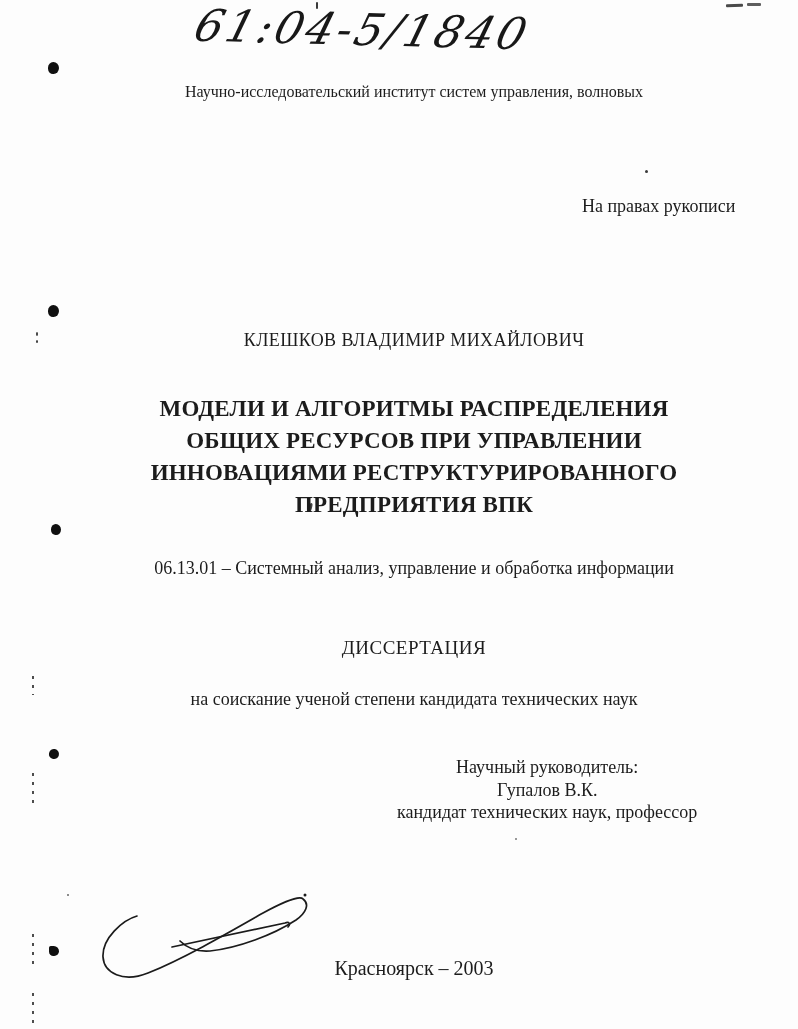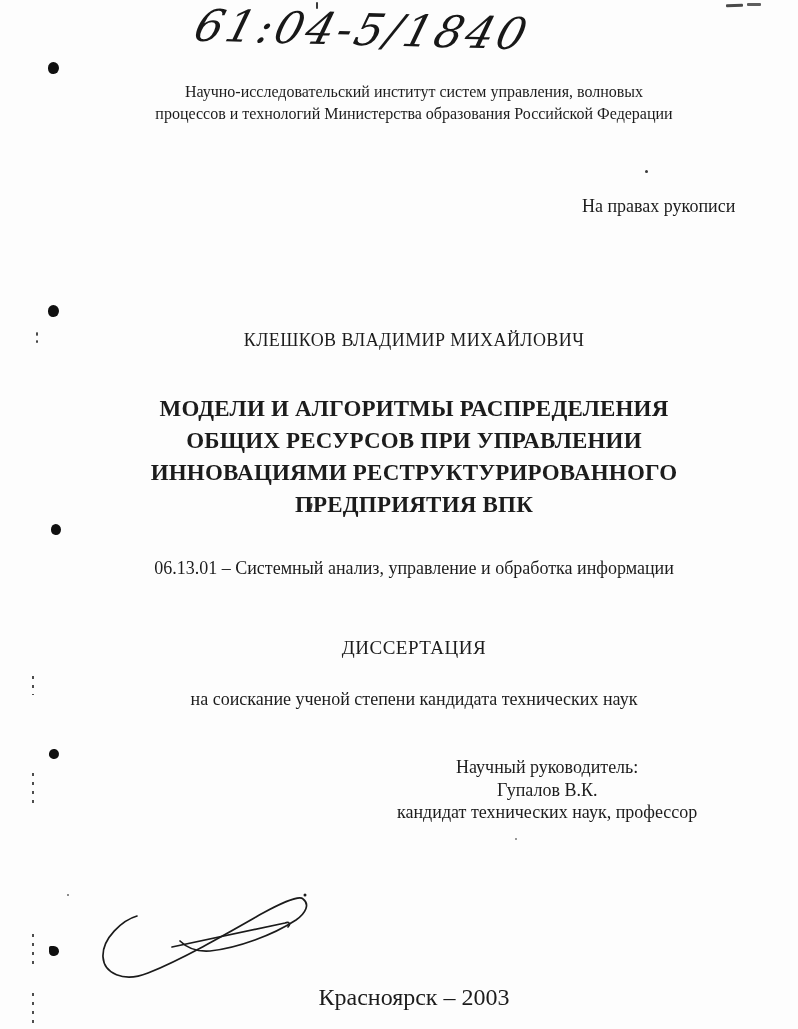--- a/index.html
+++ b/index.html
@@ -29,21 +29,21 @@
     white-space:nowrap;
   }
   .institution{top:81px;font-size:16px;line-height:22px;}
   .manuscript{position:absolute;left:562px;top:196px;font-size:18px;margin-left:20px;}
   .author{top:330px;font-size:18px;letter-spacing:.4px;white-space:nowrap;}
   .title{top:393px;font-size:23px;font-weight:bold;line-height:32px;letter-spacing:.2px;}
   .specialty{top:558px;font-size:18px;}
   .doctype{top:637px;font-size:19px;letter-spacing:.5px;}
   .degree{top:657px;font-size:18px;margin-top:32px;}
   .supervisor{position:absolute;left:397px;top:756px;font-size:18px;line-height:22.5px;text-align:center;}
-  .cityyear{top:984px;font-size:24px;}
+  .cityyear{top:957px;font-size:20px;}
 
   
   .dot{
     position:absolute;background:#101010;
     border-radius:48% 52% 50% 46%;
   }
   .dot.d1{left:48px;top:62px;width:11px;height:12px;}
   .dot.d2{left:48px;top:305px;width:11px;height:12px;}
   .dot.d3{left:51px;top:524px;width:10px;height:11px;}
   .dot.d4{left:49px;top:749px;width:10px;height:10px;transform:rotate(12deg);}
@@ -90,21 +90,20 @@
   <span class="speck title-comma"></span>
   <span class="speck sup-dot"></span>
   <span class="speck sig-dot"></span>
   <span class="cdash c1"></span>
   <span class="cdash c2"></span>
 
   <div class="handwritten">61:04-5/1840</div>
 
   <div class="centered institution">
     <div>Научно-исследовательский институт систем управления, волновых</div>
-    <div>процессов и технологий Министерства образования Российской Федерации</div>
   </div>
 
   <div class="manuscript">На правах рукописи</div>
 
   <div class="centered author">КЛЕШКОВ ВЛАДИМИР МИХАЙЛОВИЧ</div>
 
   <div class="centered title">
     <div>МОДЕЛИ И АЛГОРИТМЫ РАСПРЕДЕЛЕНИЯ</div>
     <div>ОБЩИХ РЕСУРСОВ ПРИ УПРАВЛЕНИИ</div>
     <div>ИННОВАЦИЯМИ РЕСТРУКТУРИРОВАННОГО</div>

